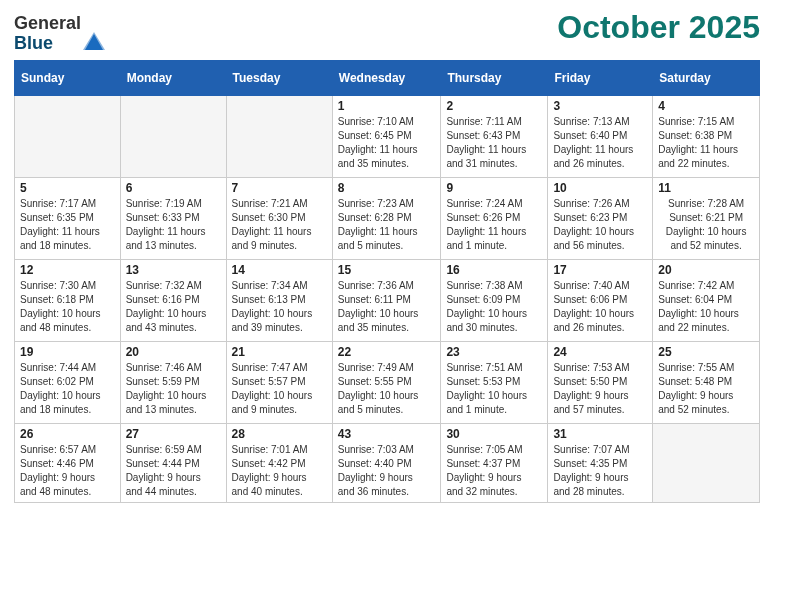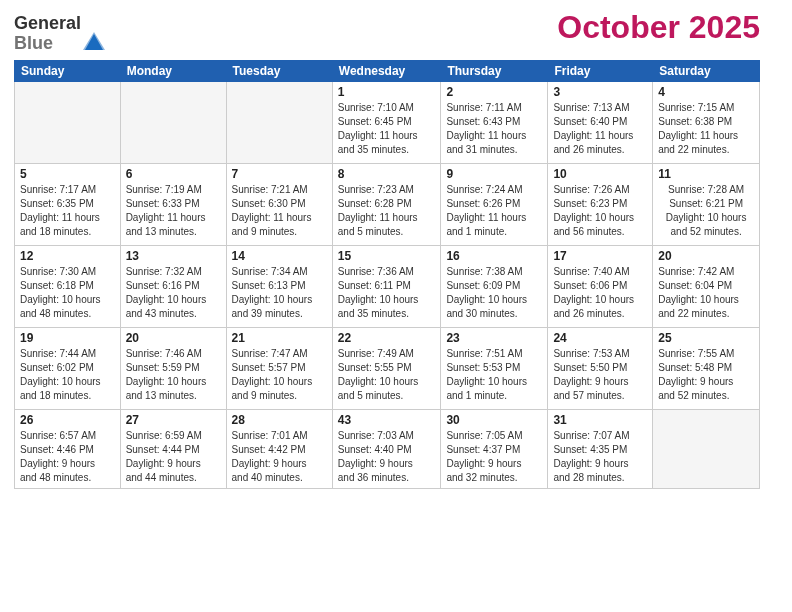--- a/index.html
+++ b/index.html
@@ -33,53 +33,53 @@
       line-height: 1.1;
     }
     .logo-general {
       font-size: 18px;
       font-weight: bold;
       color: #333;
     }
     .logo-blue {
       font-size: 18px;
       font-weight: bold;
-      color: #737373;
+      color: #0c4a6e;
     }
     .logo-icon {
       width: 22px;
       height: 22px;
       margin-left: 2px;
       margin-bottom: 2px;
     }
     .title-block {
       text-align: right;
     }
     .month-title {
       font-size: 32px;
       font-weight: bold;
-      color: #be185d;
+      color: #0f766e;
       line-height: 1.1;
     }
     .subtitle {
       font-size: 15px;
       color: #444;
     }
     .calendar {
       width: 100%;
       border-collapse: collapse;
       border: 1px solid #bbb;
     }
     .calendar th {
       background: #2060b0;
       color: #fff;
       font-size: 12px;
       font-weight: bold;
       text-align: left;
-      padding: 3px 6px;
+      padding: 10px 6px;
       border: 1px solid #2060b0;
     }
     .calendar td {
       vertical-align: top;
       border: 1px solid #ccc;
       padding: 3px 5px;
       width: 113px;
       background: #fff;
       font-size: 10.2px;
       color: #333;

